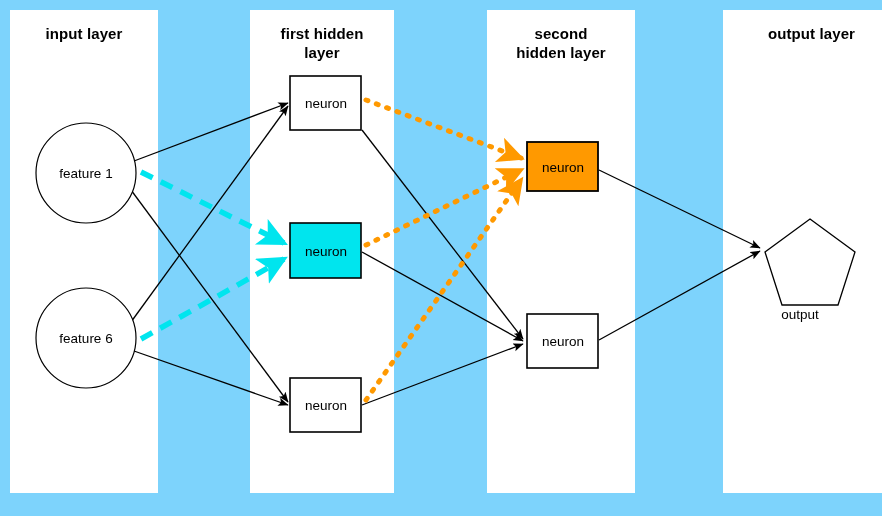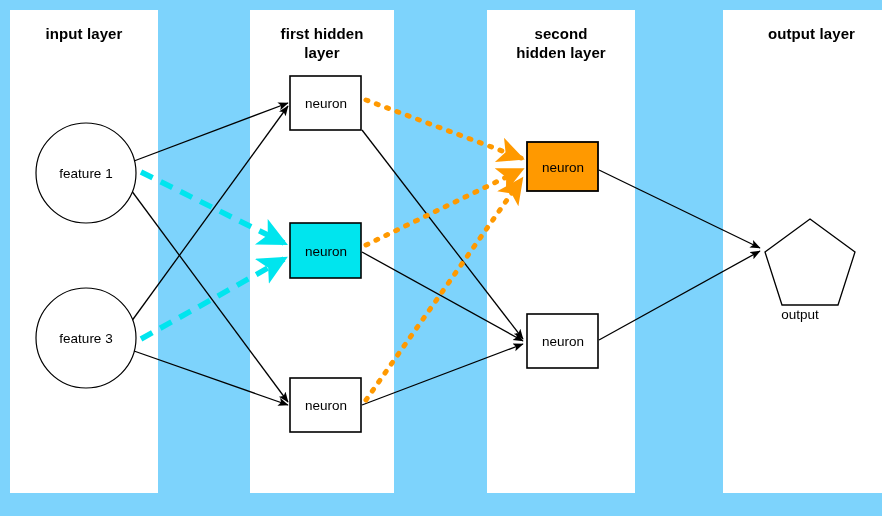--- a/index.html
+++ b/index.html
@@ -121,21 +121,21 @@
       <rect x="290" y="378" width="71" height="54" fill="#ffffff" stroke="#000" stroke-width="1.6"></rect>
 
       <rect x="527" y="142" width="71" height="49" fill="#ff9900" stroke="#000" stroke-width="1.8"></rect>
       <rect x="527" y="314" width="71" height="54" fill="#ffffff" stroke="#000" stroke-width="1.6"></rect>
 
       <polygon points="810,219 855,252 838,305 782,305 765,252" fill="#ffffff" stroke="#000" stroke-width="1.3"></polygon>
     </g>
   </svg>
 
   <div class="node-label" style="left:86px;top:173px;">feature 1</div>
-  <div class="node-label" style="left:86px;top:338px;">feature 3</div>
+  <div class="node-label" style="left:86px;top:338px;">feature 6</div>
   <div class="node-label" style="left:326px;top:103px;">neuron</div>
   <div class="node-label" style="left:326px;top:251px;">neuron</div>
   <div class="node-label" style="left:326px;top:405px;">neuron</div>
   <div class="node-label" style="left:563px;top:167px;">neuron</div>
   <div class="node-label" style="left:563px;top:341px;">neuron</div>
   <div class="node-label" style="left:800px;top:268px;margin-top:46px;">output</div>
 
 </div>
 
 </body></html>

